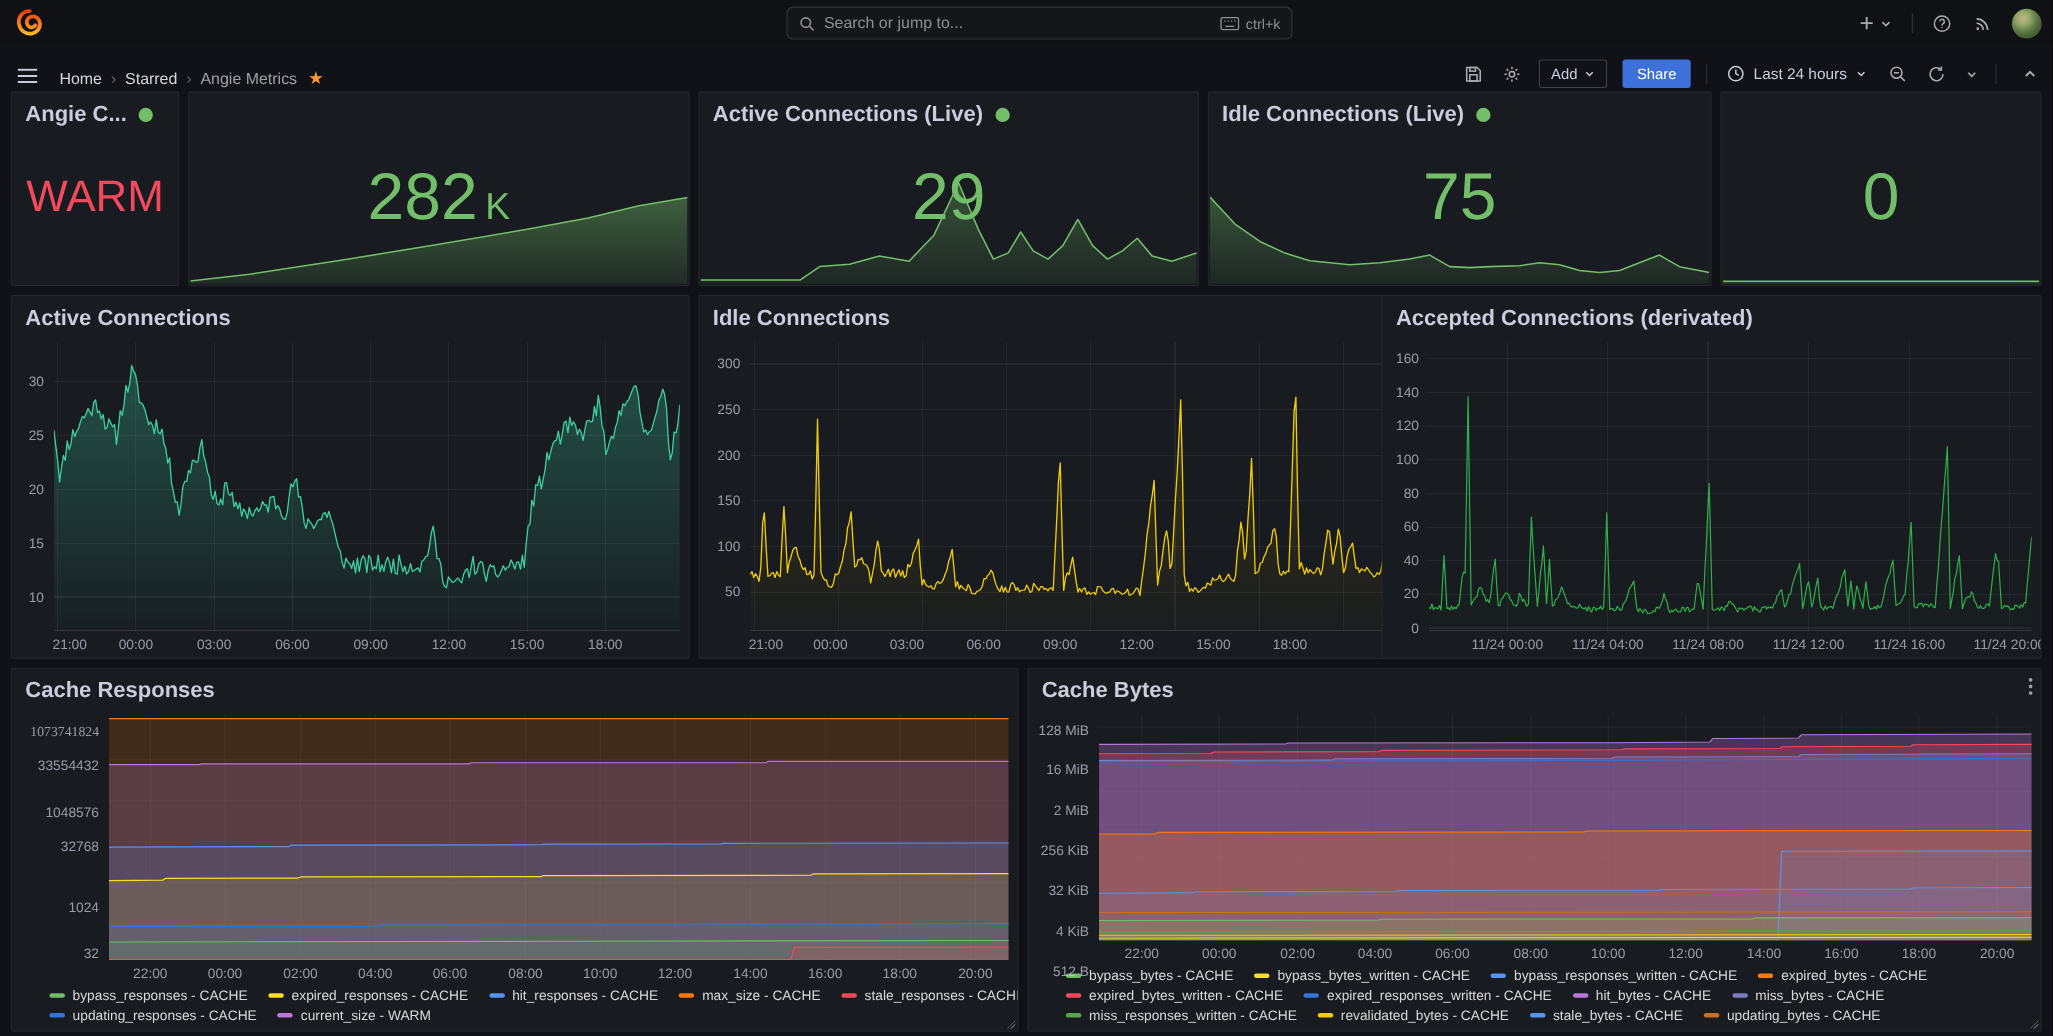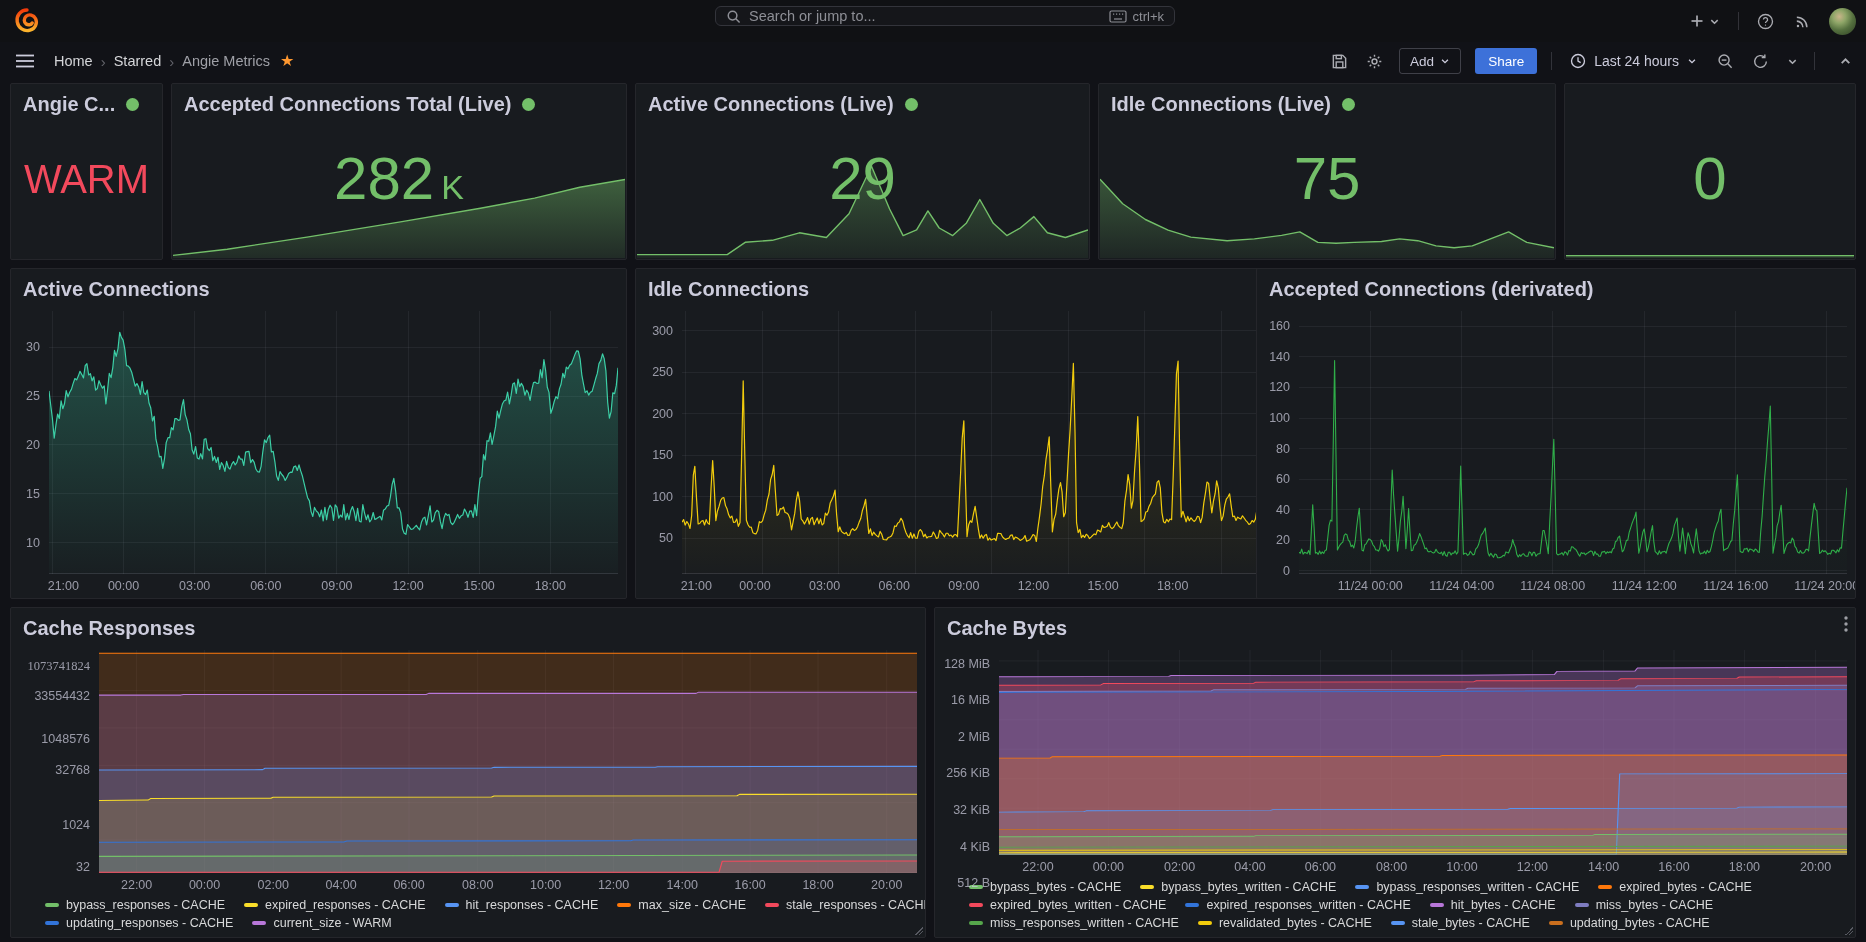--- a/index.html
+++ b/index.html
@@ -4,33 +4,33 @@
 <style>
   html,body{margin:0;padding:0;background:#000;}
   .screen{position:relative;width:1866px;height:942px;background:#111217;overflow:hidden;
     font-family:"Liberation Sans",sans-serif;color:#ccccdc;-webkit-font-smoothing:antialiased;}
   svg{display:block}
   .ic{color:#abacb2}
 
   
   .navbar{position:absolute;top:0;left:0;right:0;height:42px;background:#101114;border-bottom:1px solid #1d1e23;}
   .logo{position:absolute;left:14px;top:8px;width:26px;height:26px;cursor:pointer}
-  .searchbar{position:absolute;left:715px;top:6px;width:460px;height:20px;background:#15161a;
+  .searchbar{position:absolute;left:715px;top:6px;width:460px;height:30px;background:#15161a;
     border:1px solid #33343b;border-radius:6px;display:flex;align-items:center;padding:4px 10px;cursor:text;box-sizing:border-box}
   .searchbar .ph{color:#8e8f96;font-size:14.5px;margin-left:8px;flex:1}
   .kbd-hint{display:flex;align-items:center;gap:6px;color:#8e8f96;font-size:13px}
   .nav-right{position:absolute;right:10px;top:0;height:42px;display:flex;align-items:center;gap:16px}
   .plusbtn{display:flex;align-items:center;gap:4px;cursor:pointer;background:none;border:none;padding:2px}
   .vdiv{width:1px;height:18px;background:rgba(204,204,220,.18)}
   .iconbtn{background:none;border:none;padding:2px;cursor:pointer;display:flex;align-items:center}
   .avatar{width:27px;height:27px;border-radius:50%;cursor:pointer;border:none;padding:0;
     background:radial-gradient(circle at 38% 32%,#c9b48a 0%,#8fa668 26%,#55703f 55%,#2c3d22 100%);}
 
   
-  .subnav{position:absolute;top:42px;left:0;right:0;height:38px;display:flex;align-items:center;padding:0 12px;box-sizing:border-box;background:#111217;}
+  .subnav{position:absolute;top:42px;left:0;right:0;height:38px;display:flex;align-items:flex-end;padding:0 12px;box-sizing:border-box;background:#111217;}
   .hamburger{background:none;border:none;padding:4px;cursor:pointer;margin-right:16px}
   .crumbs{display:flex;align-items:center;gap:8px;font-size:14.5px}
   .crumb{cursor:pointer;color:#d5d6d9}
   .crumb.current{color:#9fa0a7;cursor:default}
   .crumb-sep{color:#62636a;font-size:15px}
   .fav-star{color:#FF9830;font-size:16px;margin-left:10px;cursor:pointer;line-height:1}
   .toolbar-right{margin-left:auto;display:flex;align-items:center;gap:14px}
   .btn-secondary{display:flex;align-items:center;gap:6px;height:26px;padding:0 10px;border:1px solid rgba(204,204,220,.25);
     border-radius:3px;background:none;color:#ccccdc;font-size:13.5px;font-family:inherit;cursor:pointer}
   .btn-primary{height:26px;padding:0 13px;border:none;border-radius:3px;background:#3D71D9;color:#fff;
@@ -254,24 +254,20 @@
         <span class="live-dot"></span>
       </div>
       <div class="stat-body">
           <span class="stat-value small" style="color: rgb(242, 73, 92);">
             <span>WARM</span>
           </span>
         </div>
     </section>
 
     <section class="panel" style="left:171px;top:3px;width:456px;height:177px">
-      <div class="panel-header">
-        <span class="panel-title">Accepted Connections Total (Live)</span>
-        <span class="live-dot"></span>
-      </div>
       <div class="spark" style="height: 46%;">
           <svg width="100%" height="100%" viewBox="0 0 452 81" preserveAspectRatio="none">
             <defs>
               <linearGradient id="sgrad1" x1="0" y1="0" x2="0" y2="1">
                 <stop offset="0%" stop-color="#73BF69" stop-opacity="0.42"></stop>
                 <stop offset="100%" stop-color="#73BF69" stop-opacity="0.1"></stop>
               </linearGradient>
             </defs>
             <path d="M0.0,77.9L54.2,71.7L135.6,59.2L226.0,44.4L307.4,30.4L361.6,20.2L406.8,9.3L452.0,1.5L452,81L0,81Z" fill="url(#sgrad1)" stroke="none"></path>
             <path d="M0.0,77.9L54.2,71.7L135.6,59.2L226.0,44.4L307.4,30.4L361.6,20.2L406.8,9.3L452.0,1.5" fill="none" stroke="#73BF69" stroke-width="1.4" stroke-linejoin="round"></path>

